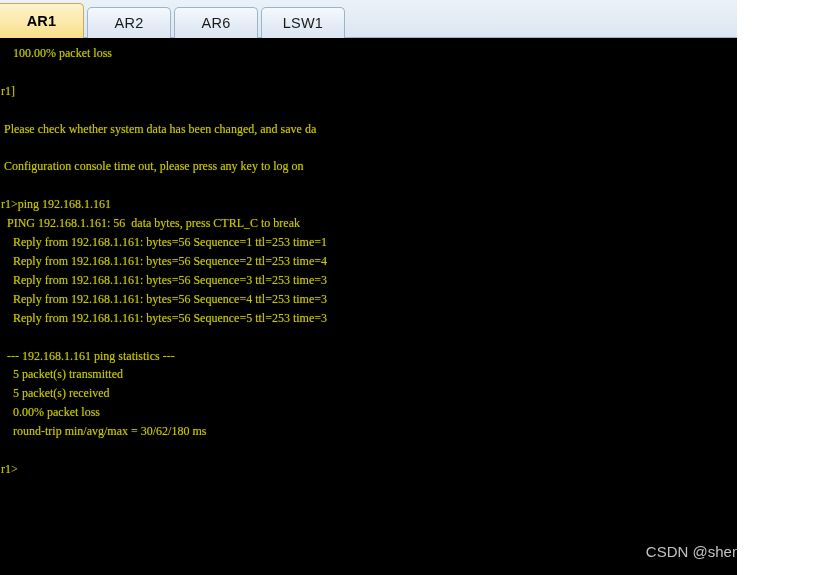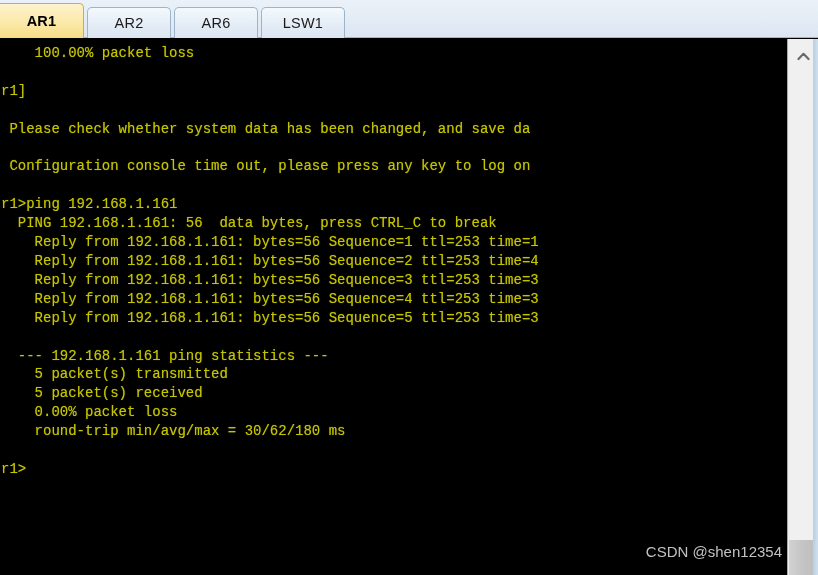--- a/index.html
+++ b/index.html
@@ -9,21 +9,21 @@
   }
   body {
     width: 818px;
     height: 575px;
     overflow: hidden;
     font-family: "Liberation Sans", sans-serif;
   }
 
   #app {
     position: relative;
-    width: 818px;
+    width: 737px;
     height: 575px;
     background: #eef3f8;
     overflow: hidden;
   }
 
   
   #tabstrip {
     position: absolute;
     left: 0; top: 0;
     width: 818px;
@@ -86,22 +86,22 @@
     width: 787px;
     height: 537px;
     background: #000000;
     overflow: hidden;
     box-sizing: border-box;
     padding: 5px 0 0 0;
   }
   #console-text {
     margin: 0;
     padding: 0 0 0 1px;
-    font-family: Liberation Mono, monospace;
-    font-size: 14px;
+    font-family: Liberation Serif, serif;
+    font-size: 12px;
     line-height: 18.9px;
     color: #c5c400;
     white-space: pre;
     text-shadow: 0 0 1px rgba(210,208,0,0.55);
     letter-spacing: 0px;
   }
 
   
   #scrollbar {
     position: absolute;

